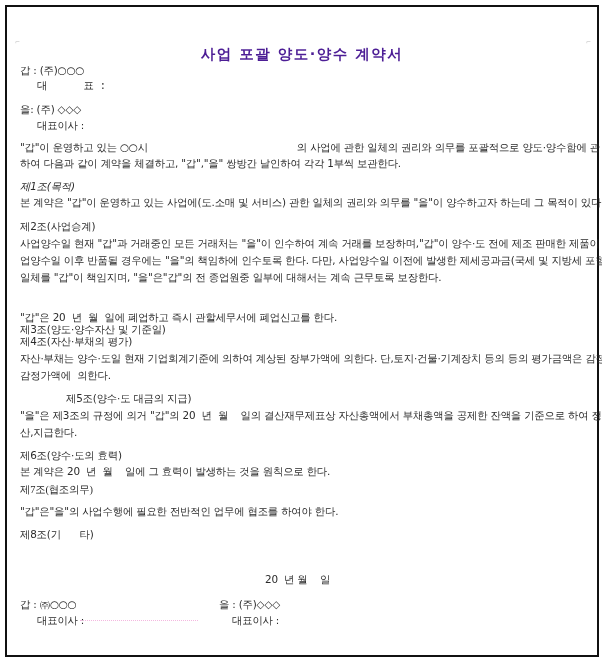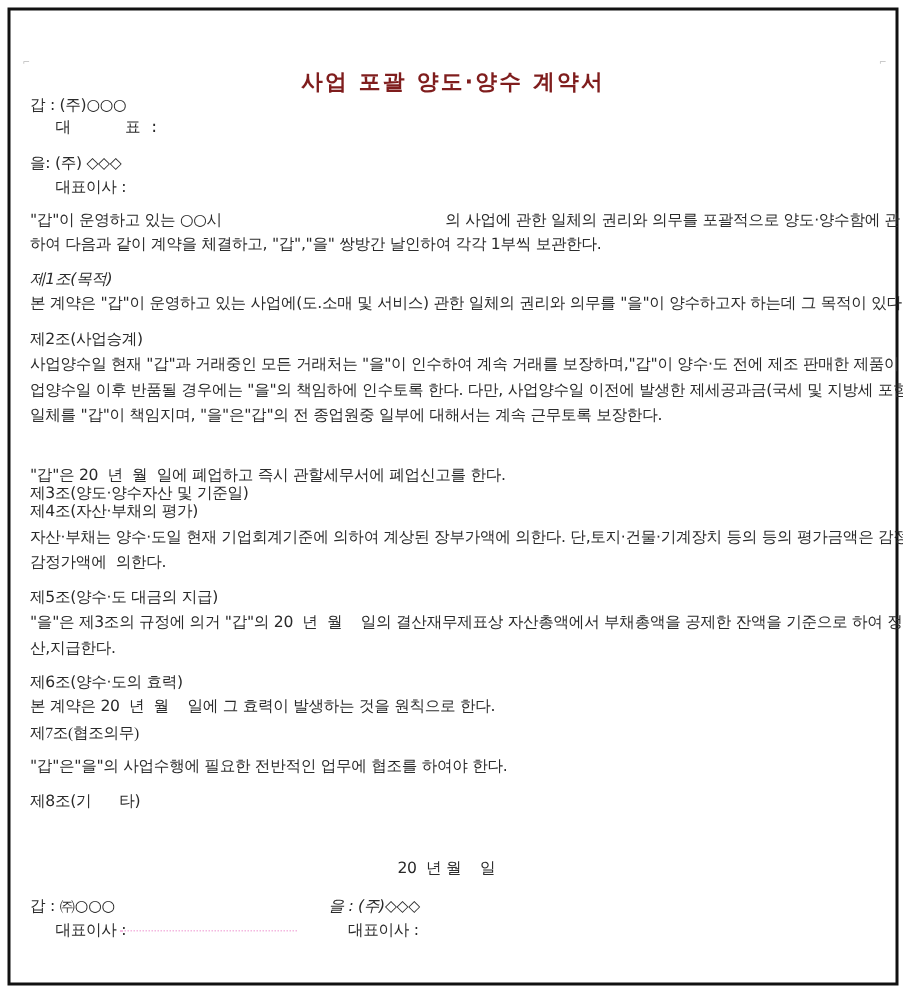--- a/index.html
+++ b/index.html
@@ -3,21 +3,21 @@
   <meta charset="utf-8">
   <style>
     html, body { margin:0; padding:0; background:#fff; }
     body { width:602px; height:662px; position:relative; overflow:hidden;
       font-family:"DejaVu Sans", sans-serif; color:#222; }
     .page { position:absolute; left:5px; top:5px; width:590px; height:648px;
       border:2px solid #111; background:#fff; }
     .ln { position:absolute; left:13px; font-size:10.4px; line-height:13px; white-space:nowrap;
       letter-spacing:-0.2px; color:#2a2a2a; }
     .title { position:absolute; left:0; width:590px; top:38px; text-align:center;
-      font-size:14.5px; font-weight:bold; letter-spacing:1.5px; color:#7f1d1d; }
+      font-size:14.5px; font-weight:bold; letter-spacing:1.5px; color:#4c1d95; }
     .just { display:block; width:566px; text-align:justify; text-align-last:justify; }
     .corner { position:absolute; font-size:6px; color:#bbb; }
     .dots { position:absolute; left:73px; top:613px; width:118px; border-bottom:1px dotted #f4b8e0; }
   </style>
 </head>
 <body>
 
 <div class="page">
   <span class="corner" style="left:8px;top:31px;">⌐</span>
   <span class="corner" style="left:579px;top:31px;">⌐</span>
@@ -48,34 +48,34 @@
 
   <div class="ln" style="top:288px;margin-top:28px;">제3조(양도·양수자산 및 기준일)</div>
   <div class="ln" style="top:304px;white-space:pre;">"갑"은 20  년  월  일에 폐업하고 즉시 관할세무서에 폐업신고를 한다.</div>
 
   <div class="ln" style="top:328px;">제4조(자산·부채의 평가)</div>
   <div class="ln" style="top:345px;">
       <span class="just">자산·부채는 양수·도일 현재 기업회계기준에 의하여 계상된 장부가액에 의한다. 단,토지·건물·기계장치 등의 등의 평가금액은 감정원의</span>
     </div>
   <div class="ln" style="top:362px;white-space:pre;">감정가액에  의한다.</div>
 
-  <div class="ln" style="top:385px;">제5조(양수·도 대금의 지급)</div>
+  <div class="ln" style="top:385px;margin-left:46px;">제5조(양수·도 대금의 지급)</div>
   <div class="ln" style="top:402px;">
       <span class="just" style="white-space:pre;">"을"은 제3조의 규정에 의거 "갑"의 20  년  월    일의 결산재무제표상 자산총액에서 부채총액을 공제한 잔액을 기준으로 하여 정</span>
     </div>
   <div class="ln" style="top:419px;">산,지급한다.</div>
 
   <div class="ln" style="top:442px;">제6조(양수·도의 효력)</div>
   <div class="ln" style="top:458px;white-space:pre;">본 계약은 20  년  월    일에 그 효력이 발생하는 것을 원칙으로 한다.</div>
 
   <div class="ln" style="top:476px;font-family:Liberation Serif, serif;">제7조(협조의무)</div>
   <div class="ln" style="top:498px;">"갑"은"을"의 사업수행에 필요한 전반적인 업무에 협조를 하여야 한다.</div>
 
   <div class="ln" style="top:521px;white-space:pre;">제8조(기      타)</div>
 
   <div class="ln" style="top:566px;left:258px;white-space:pre;">20  년 월    일</div>
 
   <div class="ln" style="top:591px;">갑 : ㈜○○○</div>
   <div class="ln" style="top:607px;left:30px;">대표이사 :</div>
   <div class="dots"></div>
-  <div class="ln" style="top:591px;left:212px;font-style:italic;">을 : (주)◇◇◇</div>
+  <div class="ln" style="top:591px;left:212px;">을 : (주)◇◇◇</div>
   <div class="ln" style="top:607px;left:225px;">대표이사 :</div>
 </div>
 
 </body></html>

